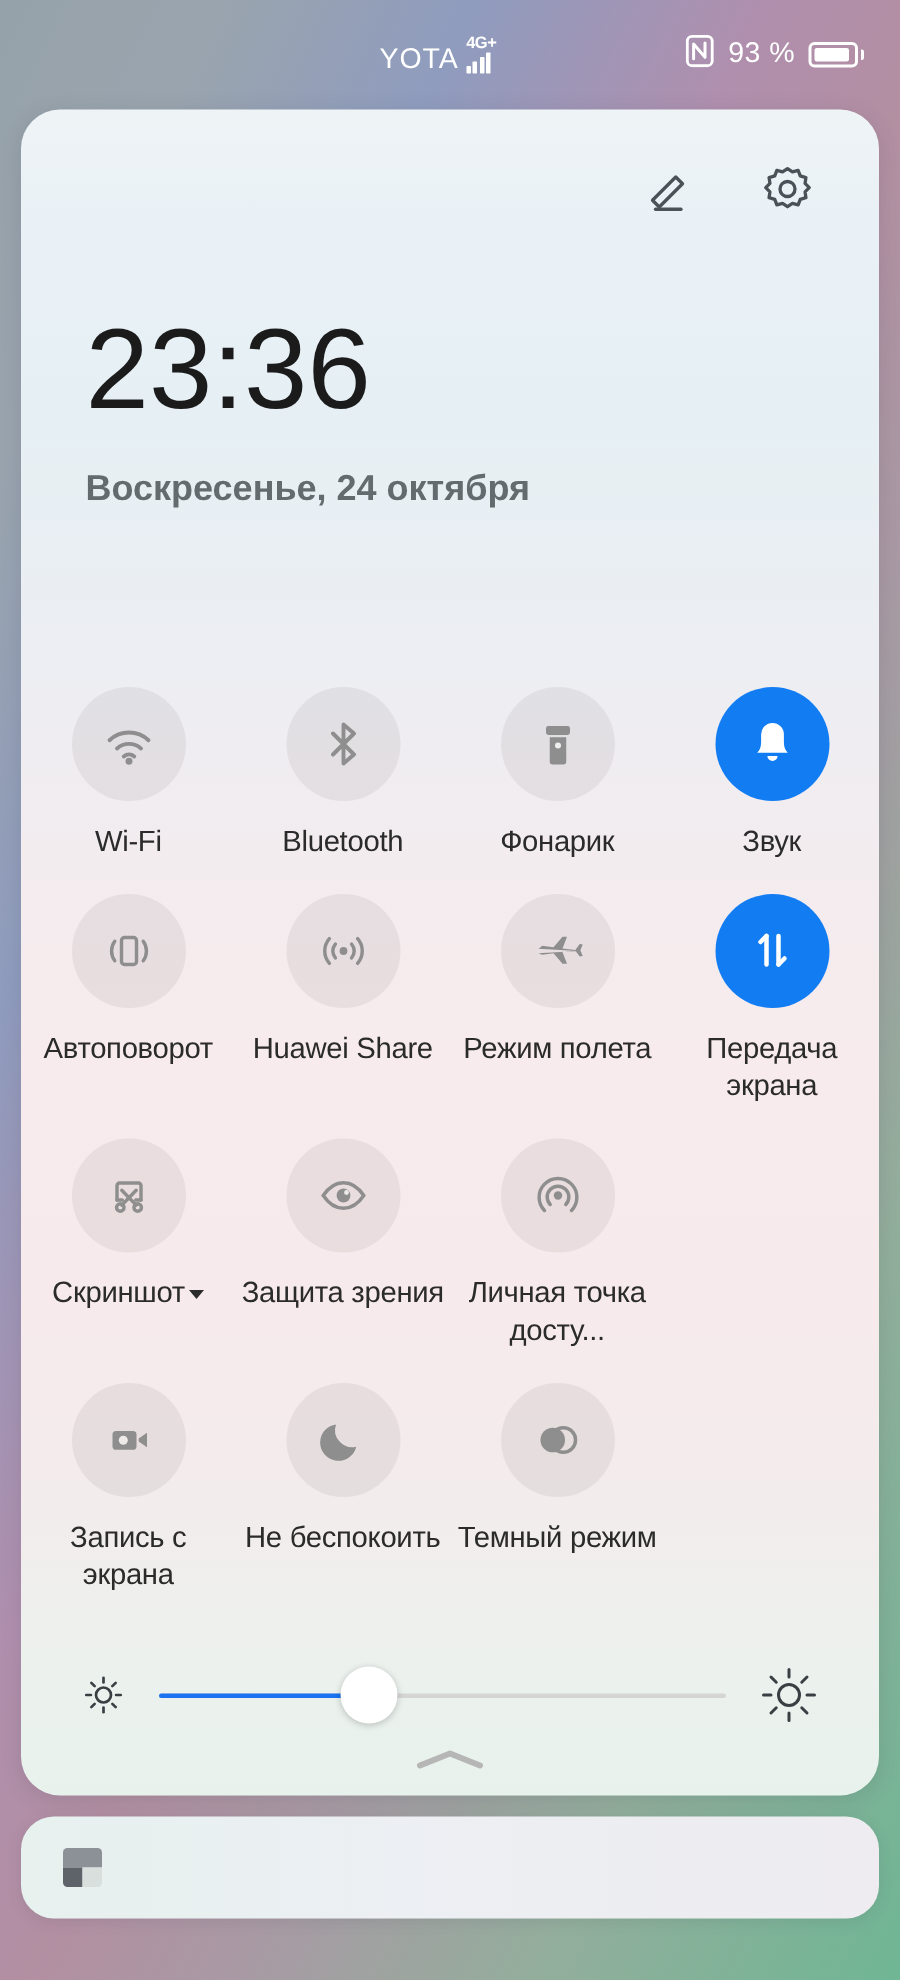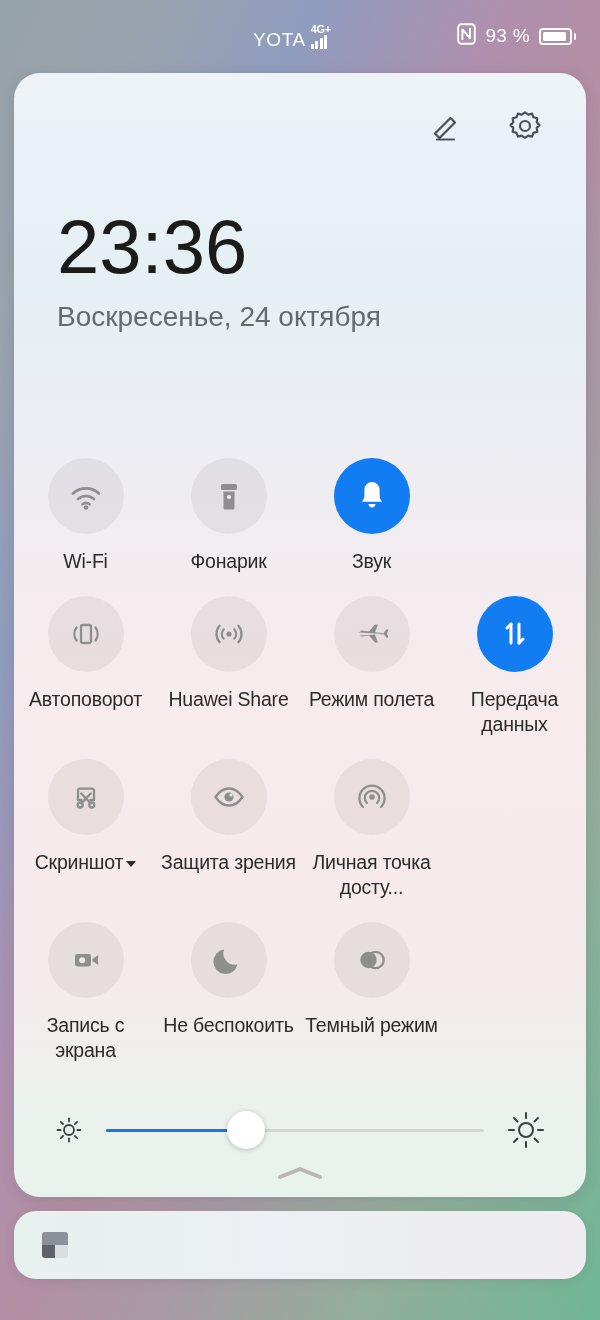--- a/index.html
+++ b/index.html
@@ -77,21 +77,21 @@
     padding-right: 42px; gap: 40px;
   }
   .head-icon { width: 38px; height: 38px; cursor: pointer; }
   .head-icon svg { display: block; width: 38px; height: 38px; }
 
   .clock-block { position: absolute; left: 43px; top: 136px; }
   .clock {
     font-size: 76px; line-height: 1; color: #1b1b1b;
     font-weight: 300; letter-spacing: 0px;
   }
-  .date { margin-top: 16px; font-size: 28px; color: #636b6f; font-weight: 400; }
+  .date { margin-top: 27px; font-size: 24px; color: #636b6f; font-weight: 700; }
 
   
   .tiles { position: absolute; left: 0; right: 0; top: 385px; }
   .tile-row { display: flex; }
   .tile {
     width: 143px; display: flex; flex-direction: column; align-items: center;
     cursor: pointer;
   }
   .tile-circle {
     width: 76px; height: 76px; border-radius: 50%;
@@ -228,20 +228,28 @@
               <path d="M7 17.5 A19 19 0 0 1 33 17.5"></path>
               <path d="M12 23 A12 12 0 0 1 28 23"></path>
               <path d="M16.5 28.3 A5.5 5.5 0 0 1 23.5 28.3"></path>
             </g>
             <circle cx="20" cy="31.5" r="2.3" fill="#8e8e8e"></circle>
           </svg>
         </div>
         <div class="tile-label">Wi-Fi</div>
       </div>
 
+      <div class="tile">
+        <div class="tile-circle">
+          <svg width="38" height="38" viewBox="0 0 38 38">
+            <path d="M12 12 L26 26 L19 32 V6 L26 12 L12 26" fill="none" stroke="#8e8e8e" stroke-width="2.6" stroke-linecap="round" stroke-linejoin="round"></path>
+          </svg>
+        </div>
+        <div class="tile-label">Bluetooth</div>
+      </div>
 
       <div class="tile">
         <div class="tile-circle">
           <svg width="38" height="38" viewBox="0 0 38 38">
             <rect x="11" y="7" width="16" height="6" rx="1.6" fill="#8e8e8e"></rect>
             <path d="M13.5 14.5 h11 v16.5 a1.6 1.6 0 0 1 -1.6 1.6 h-7.8 a1.6 1.6 0 0 1 -1.6 -1.6 Z" fill="#8e8e8e"></path>
             <circle cx="19" cy="20" r="2" fill="#eeeeee"></circle>
           </svg>
         </div>
         <div class="tile-label">Фонарик</div>
@@ -298,21 +306,21 @@
         <div class="tile-circle">
           <svg width="38" height="38" viewBox="0 0 38 38">
             <g fill="none" stroke="#fff" stroke-width="3" stroke-linecap="round" stroke-linejoin="round">
               <path d="M15 9 V28"></path>
               <path d="M11 13 L15 9"></path>
               <path d="M23 28 V9"></path>
               <path d="M27 24 L23 28"></path>
             </g>
           </svg>
         </div>
-        <div class="tile-label">Передача данных</div>
+        <div class="tile-label">Передача экрана</div>
       </div>
     </div>
 
     <div class="tile-row r3 row-3">
 
       <div class="tile">
         <div class="tile-circle">
           <svg width="38" height="38" viewBox="0 0 38 38">
             <path d="M11 22 V12.5 a1.8 1.8 0 0 1 1.8 -1.8 h12.4 a1.8 1.8 0 0 1 1.8 1.8 V22" fill="none" stroke="#8e8e8e" stroke-width="2.3" stroke-linecap="round"></path>
             <path d="M11 22 h3.5" fill="none" stroke="#8e8e8e" stroke-width="2.3" stroke-linecap="round"></path>

